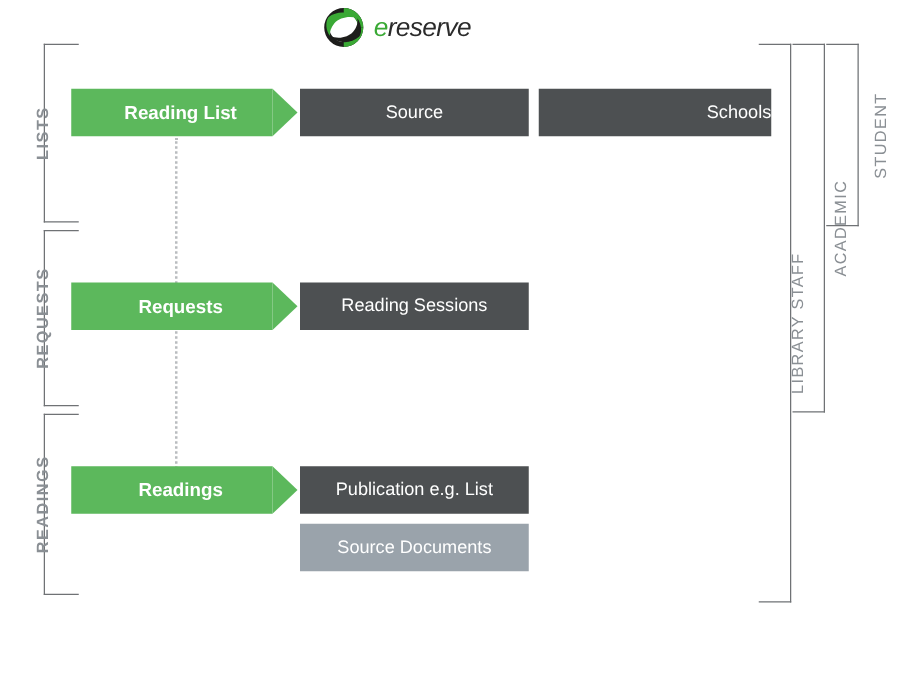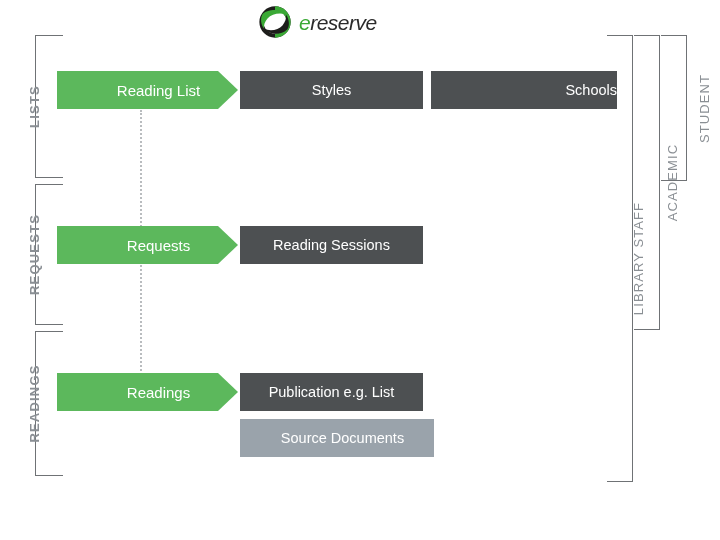--- a/index.html
+++ b/index.html
@@ -93,23 +93,23 @@
   .chev {
     position: absolute;
     background: #5cb85c;
     display: flex;
     align-items: center;
     justify-content: center;
   }
   .chev-label {
     color: #ffffff;
     font-size: 15px;
-    font-weight: normal;
+    font-weight: bold;
     position: relative;
-    left: 21px;
+    left: 7px;
   }
   .chev-point {
     position: absolute;
     left: 100%;
     top: 0;
     width: 0;
     height: 0;
     border-top: 19px solid transparent;
     border-bottom: 19px solid transparent;
     border-left: 20px solid #5cb85c;
@@ -167,21 +167,21 @@
   <div class="lbracket-label" style="left:-16px; top:396px; width:100px;">READINGS</div>
 
   <div class="dotted" style="left:140px; top:110px; height:265px;"></div>
 
   <div class="chev" style="left:57px; top:71px; width:161px; height:38px;">
     <span class="chev-label">Reading List</span>
     <span class="chev-point"></span>
   </div>
 
   <div class="box dark" style="left:240px; top:71px; width:183px; height:38px;">
-    <span>Styles</span>
+    <span>Source</span>
   </div>
 
   <div class="box dark" style="left:431px; top:71px; width:186px; height:38px;justify-content:flex-end;">
     <span>Schools</span>
   </div>
 
 
   <div class="chev" style="left:57px; top:226px; width:161px; height:38px;">
     <span class="chev-label">Requests</span>
     <span class="chev-point"></span>
@@ -193,21 +193,21 @@
 
   <div class="chev" style="left:57px; top:373px; width:161px; height:38px;">
     <span class="chev-label">Readings</span>
     <span class="chev-point"></span>
   </div>
 
   <div class="box dark" style="left:240px; top:373px; width:183px; height:38px;">
     <span>Publication e.g. List</span>
   </div>
 
-  <div class="box light" style="left:240px; top:419px; width:183px; height:38px;padding-left:11px;">
+  <div class="box light" style="left:240px; top:419px; width:183px; height:38px;">
     <span>Source Documents</span>
   </div>
 
   <div class="rbracket" style="left:661px; top:35px; height:146px;"></div>
   <div class="rbracket-label" style="left:654px; top:101px; width:100px;">STUDENT</div>
 
   <div class="rbracket" style="left:634px; top:35px; height:295px;"></div>
   <div class="rbracket-label" style="left:622px; top:175px; width:100px;">ACADEMIC</div>
 
   <div class="rbracket" style="left:607px; top:35px; height:447px;"></div>

